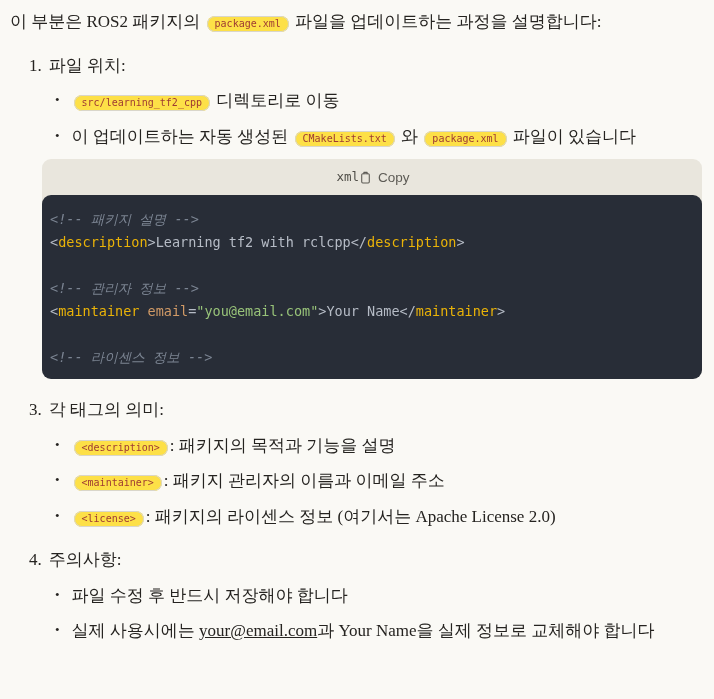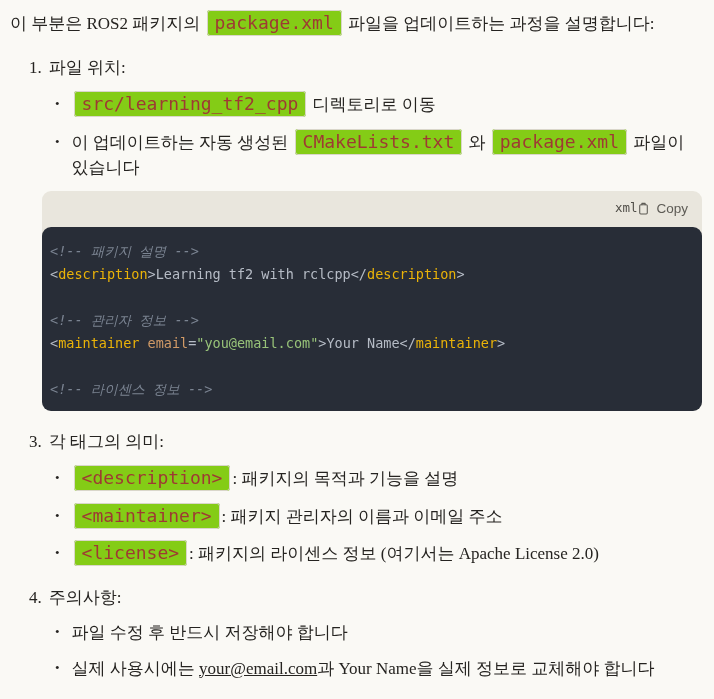--- a/index.html
+++ b/index.html
@@ -21,40 +21,40 @@
   .oli .num { margin-right: 7px; }
 
   
   .bullet { display: flex; margin: 10px 0 0 45px; align-items: baseline; }
   .bullet .dot { font-size: 13px; margin-right: 12px; position: relative; top: -2px; }
   .bullet .bcontent { flex: 1; }
 
   
   .chip {
     font-family: "DejaVu Sans Mono", "Liberation Mono", monospace;
-    font-size: 18px;
+    font-size: 10px;
     color: #9e3a33;
-    background: #84cc16;
+    background: #fde047;
     border: 1px solid #d9d6ca;
-    border-radius: 3px;
+    border-radius: 10px;
     padding: 1px 7px 2px 7px;
     margin: 0 2px;
     white-space: nowrap;
   }
 
   
   .code-wrap {
     width: 660px;
     margin: 10px 0 0 32px;
     background: #e9e6dd;
     border-radius: 9px;
   }
   .code-head {
     height: 36px;
-    display: flex; align-items: center; justify-content: flex-end;
+    display: flex; align-items: center; justify-content: center;
     padding: 0 14px 0 16px;
   }
   .code-lang {
     font-family: "DejaVu Sans Mono", "Liberation Mono", monospace;
     font-size: 12.5px; color: #4f4d47;
   }
   .copy-btn {
     display: flex; align-items: center; gap: 6px;
     background: none; border: none; cursor: pointer;
     font-family: "Liberation Sans", "DejaVu Sans", sans-serif;

